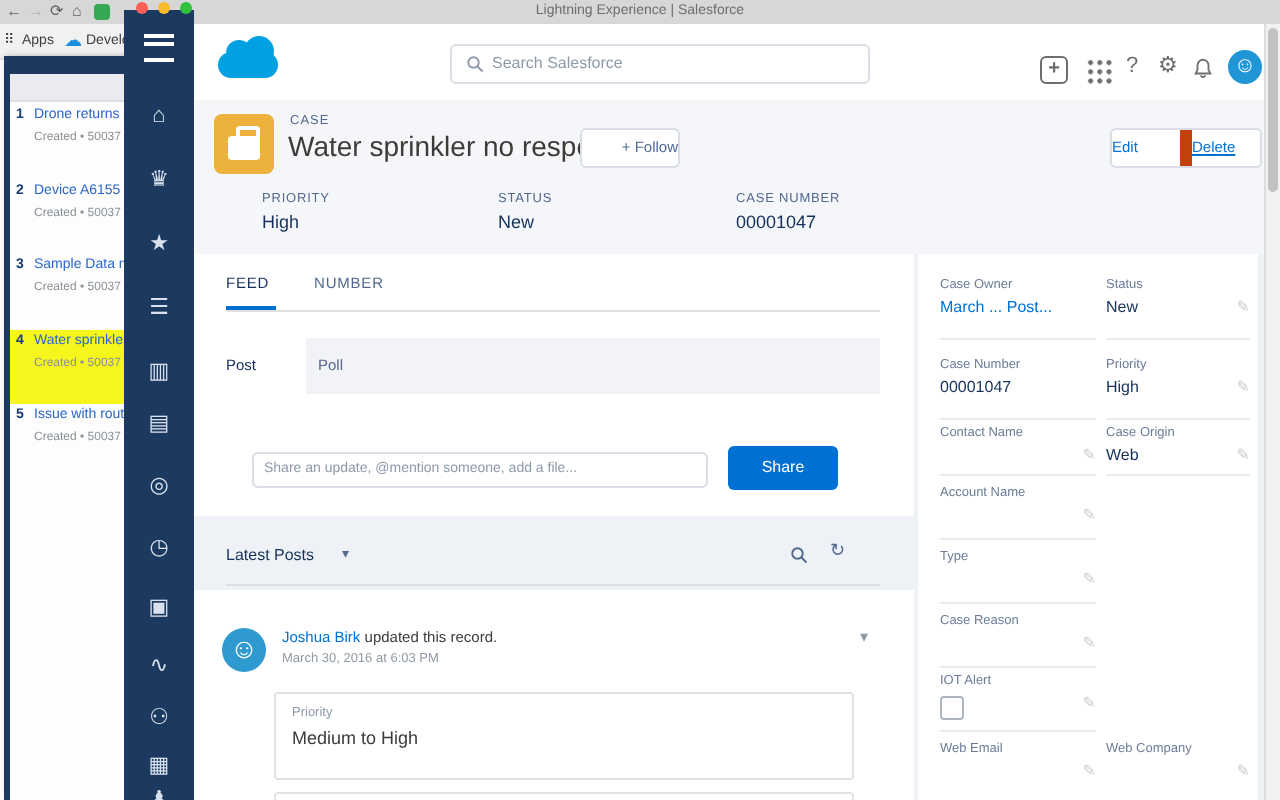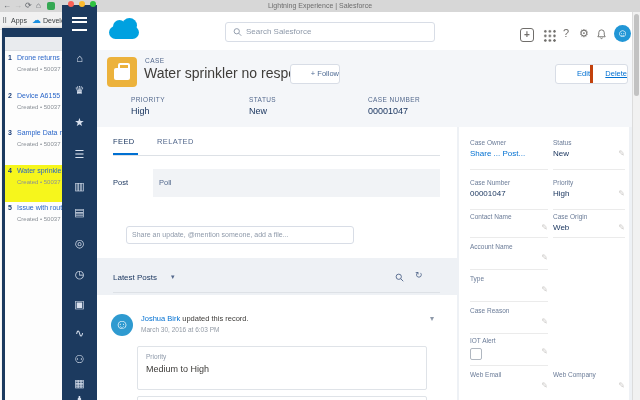--- a/index.html
+++ b/index.html
@@ -46,22 +46,22 @@
   .avatar{left:517px;top:13px;width:17px;height:17px;border-radius:50%;background:#2196d6;color:#fff;font-size:11px;text-align:center;line-height:16px;}
   
   .pagehead{left:0;top:38px;width:535px;height:77px;background:#f4f6f9;border-bottom:1px solid #d8dde3;}
   .caseicon{left:10px;top:7px;width:30px;height:30px;background:#ecb23c;border-radius:4px;}
   .caseicon .handle{position:absolute;left:11px;top:6px;width:8px;height:5px;border:2px solid #fff;border-radius:2px;}
   .caseicon .body{position:absolute;left:7px;top:11px;width:16px;height:12px;background:#fff;border-radius:2px;}
   .entity{left:48px;top:7px;font-size:6.5px;color:#54698d;letter-spacing:.5px;}
   .ptitle2{left:47px;top:15px;font-size:14px;color:#3e3c39;}
   .followbtn{left:193px;top:14px;width:48px;height:18px;background:#fff;border:1px solid #d8dde6;border-radius:3px;font-size:7.5px;color:#4f6b94;text-align:right;line-height:18px;}
   .btngroup{left:458px;top:14px;height:18px;background:#fff;border:1px solid #d8dde6;border-radius:3px;display:flex;}
-  .btngroup .gb{width:34px;font-size:7.5px;color:#0070d2;text-align:right;line-height:18px;}
-  .btngroup .gb + .gb{border-left:3px solid #c2410c;text-decoration:underline;}
+  .btngroup .gb{width:34px;font-size:7.5px;color:#0070d2;text-align:left;line-height:18px;}
+  .btngroup .gb + .gb{border-left:6px solid #c2410c;text-decoration:underline;}
   .sum-label{top:46px;font-size:6.5px;color:#54698d;letter-spacing:.4px;}
   .sum-val{top:56px;font-size:9px;color:#16325c;}
   
   .content{left:0;top:115px;width:535px;height:273px;background:#eef1f5;}
   .white1{left:0;top:0;width:360px;height:131px;background:#fff;}
   .tab{top:10px;font-size:7.5px;color:#16325c;letter-spacing:.4px;text-align:center;}
   .tab.inactive{color:#54698d;}
   .tab-underline{left:16px;top:26px;width:25px;height:2px;background:#0070d2;}
   .tab-divider{left:16px;top:28px;width:327px;height:1px;background:#dde1e6;}
   .pollstrip{left:16px;top:42px;width:327px;height:28px;background:#f1f3f6;}
@@ -206,28 +206,29 @@
       <span class="abs sum-label" style="left:152px">STATUS</span>
       <span class="abs sum-val" style="left:152px">New</span>
       <span class="abs sum-label" style="left:271px">CASE NUMBER</span>
       <span class="abs sum-val" style="left:271px">00001047</span>
     </div>
 
     <div class="abs content">
 
       <div class="abs white1">
         <span class="abs tab" style="left:16px">FEED</span>
-        <span class="abs tab inactive" style="left:60px">RELATED</span>
+        <span class="abs tab inactive" style="left:60px">NUMBER</span>
         <div class="abs tab-underline"></div>
         <div class="abs tab-divider"></div>
         <div class="abs pollstrip">
           <div class="abs posttab">Post</div>
           <div class="abs polltab">Poll</div>
         </div>
         <div class="abs pubinput">Share an update, @mention someone, add a file...</div>
+        <div class="abs sharebtn">Share</div>
       </div>
 
       <div class="abs latestrow">
         <span class="abs latest-lbl">Latest Posts</span>
         <span class="abs latest-caret">▾</span>
         <svg class="abs" style="left:298px;top:8px" width="9" height="9" viewBox="0 0 24 24">
             <circle cx="10" cy="10" r="7" fill="none" stroke="#54698d" stroke-width="2.5"></circle>
             <line x1="15" y1="15" x2="22" y2="22" stroke="#54698d" stroke-width="2.5"></line>
           </svg>
         <span class="abs" style="left:318px;top:5px;font-size:9px;color:#54698d">↻</span>
@@ -246,21 +247,21 @@
           <span class="fb-label">Priority</span>
           <span class="fb-val">Medium to High</span>
         </div>
         <div class="abs fieldbox2"></div>
       </div>
 
       <div class="abs rightcol">
 
         <div class="dfield" style="left:11px;top:12px;width:78px;height:30px">
           <span class="dlabel">Case Owner</span>
-          <span class="dval"><span class="dlink">Share ...</span> <span class="dlink">Post...</span></span>
+          <span class="dval"><span class="dlink">March ...</span> <span class="dlink">Post...</span></span>
         </div>
         <div class="dfield" style="left:94px;top:12px;width:72px;height:30px">
           <span class="dlabel">Status</span>
           <span class="dval">New</span>
           <span class="pencil">✎</span>
         </div>
 
         <div class="dfield" style="left:11px;top:52px;width:78px;height:30px">
           <span class="dlabel">Case Number</span>
           <span class="dval">00001047</span>

